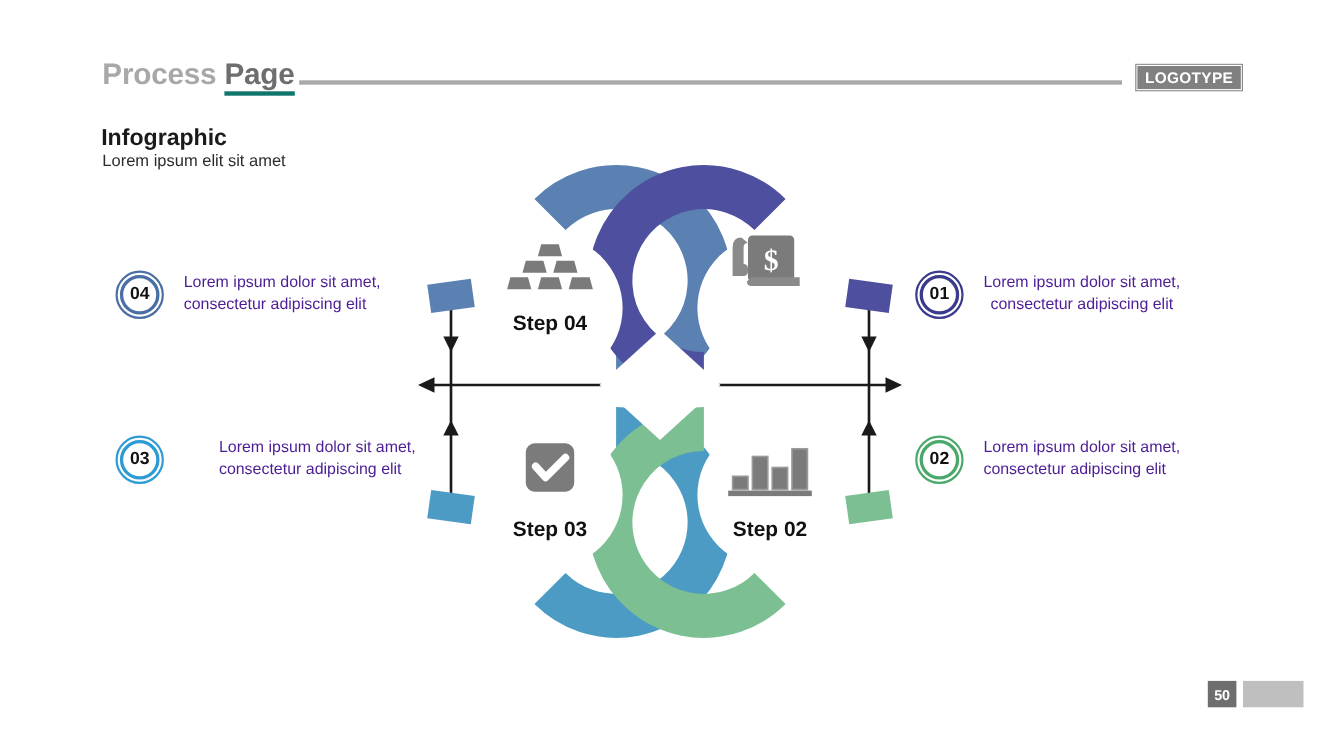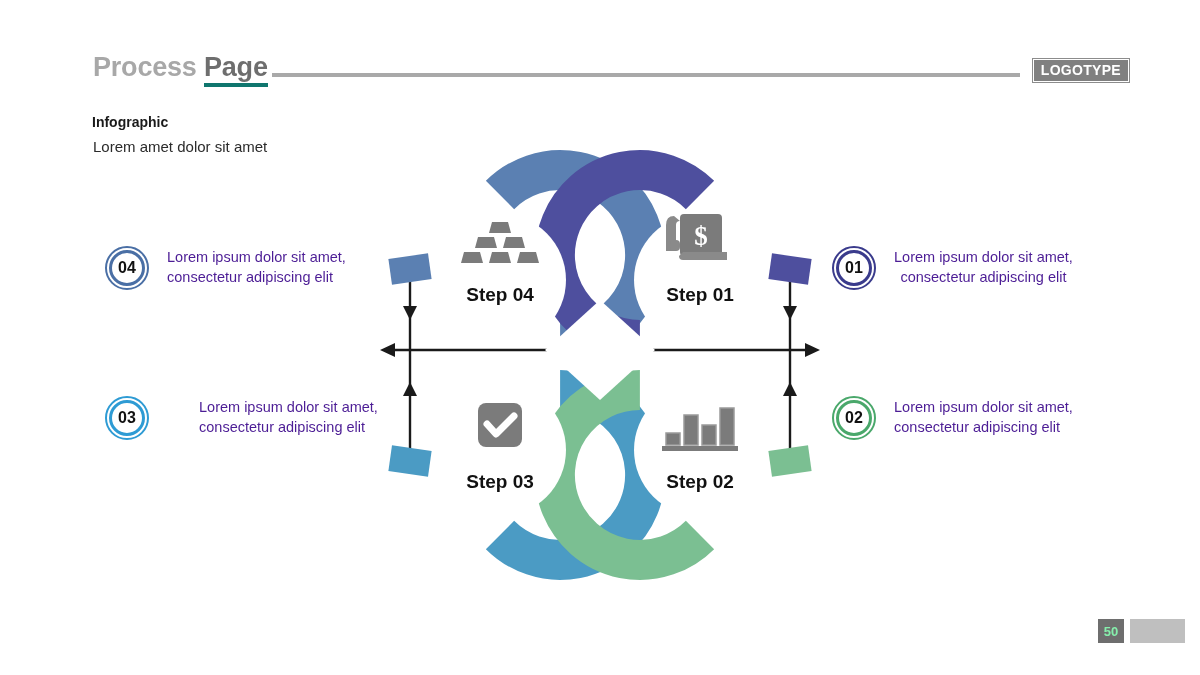--- a/index.html
+++ b/index.html
@@ -27,21 +27,21 @@
     font-size: 14px; font-weight: bold; letter-spacing: 0.3px;
     padding: 3px 7px 4px 7px;
     border: 1px solid #fff;
     outline: 1px solid #8c8c8c;
     line-height: 1;
   }
 
   
   .title {
     position: absolute; left: 92px; top: 114px;
-    font-size: 14px; font-weight: bold; color: #1a1a1a;
+    font-size: 21px; font-weight: bold; color: #1a1a1a;
   }
   .subtitle {
     position: absolute; left: 93px; top: 138px;
     font-size: 15px; color: #2b2b2b; font-weight: normal;
   }
 
   
   .stage { position: absolute; left: 0; top: 0; width: 1200px; height: 675px; }
   .stage svg { position: absolute; left: 0; top: 0; }
 
@@ -68,42 +68,42 @@
   .callout-text {
     font-size: 14.5px; color: #4c1d95; line-height: 1.35; white-space: nowrap;
   }
   .callout.left  { }
   .callout.left .callout-text  { margin-left: 18px; }
   .callout.right .callout-text { margin-left: 18px; }
 
   
   .pagenum {
     position: absolute; left: 1098px; top: 619px;
-    width: 26px; height: 24px; background: #6e6e6e; color: #86efac;
+    width: 26px; height: 24px; background: #6e6e6e; color: #ffffff;
     font-size: 13px; font-weight: bold;
     display: flex; align-items: center; justify-content: center;
   }
   .pagebar {
     position: absolute; left: 1130px; top: 619px;
     width: 55px; height: 24px; background: #bfbfbf;
   }
 </style>
 </head>
 <body>
 
 <div class="slide">
 
   <div class="brand">
     <span class="b1">Process </span><span class="b2">Page</span>
   </div>
   <div class="head-rule"></div>
   <div class="logotype">LOGOTYPE</div>
 
   <div class="title">Infographic</div>
-  <div class="subtitle">Lorem amet dolor sit amet</div>
+  <div class="subtitle">Lorem ipsum elit sit amet</div>
 
   <div class="stage">
 
     <svg width="1200" height="675" viewBox="0 0 1200 675">
 
       <g stroke="#1a1a1a" stroke-width="2.4" fill="none">
 
         <line x1="410" y1="258" x2="410" y2="452"></line>
 
         <line x1="790" y1="258" x2="790" y2="452"></line>
@@ -180,21 +180,20 @@
       <g>
         <rect x="666" y="433" width="14" height="12" fill="#7b7b7b" stroke="#9a9a9a" stroke-width="1.5"></rect>
         <rect x="684" y="415" width="14" height="30" fill="#7b7b7b" stroke="#9a9a9a" stroke-width="1.5"></rect>
         <rect x="702" y="425" width="14" height="20" fill="#7b7b7b" stroke="#9a9a9a" stroke-width="1.5"></rect>
         <rect x="720" y="408" width="14" height="37" fill="#7b7b7b" stroke="#9a9a9a" stroke-width="1.5"></rect>
         <rect x="662" y="446" width="76" height="5" fill="#7b7b7b"></rect>
       </g>
     </svg>
 
     <div class="step-label" style="left:420px; top:284px;">Step 04</div>
-    <div class="step-label" style="left:620px; top:284px;">Step 01</div>
     <div class="step-label" style="left:420px; top:471px;">Step 03</div>
     <div class="step-label" style="left:620px; top:471px;">Step 02</div>
   </div>
 
   <div class="callout left" style="left:105px; top:246px;">
     <div class="badge" style="color:#4a6fa5;">
       <span class="ring-out"></span>
       <span class="ring-in"></span>
       <span class="num">04</span>
     </div>

